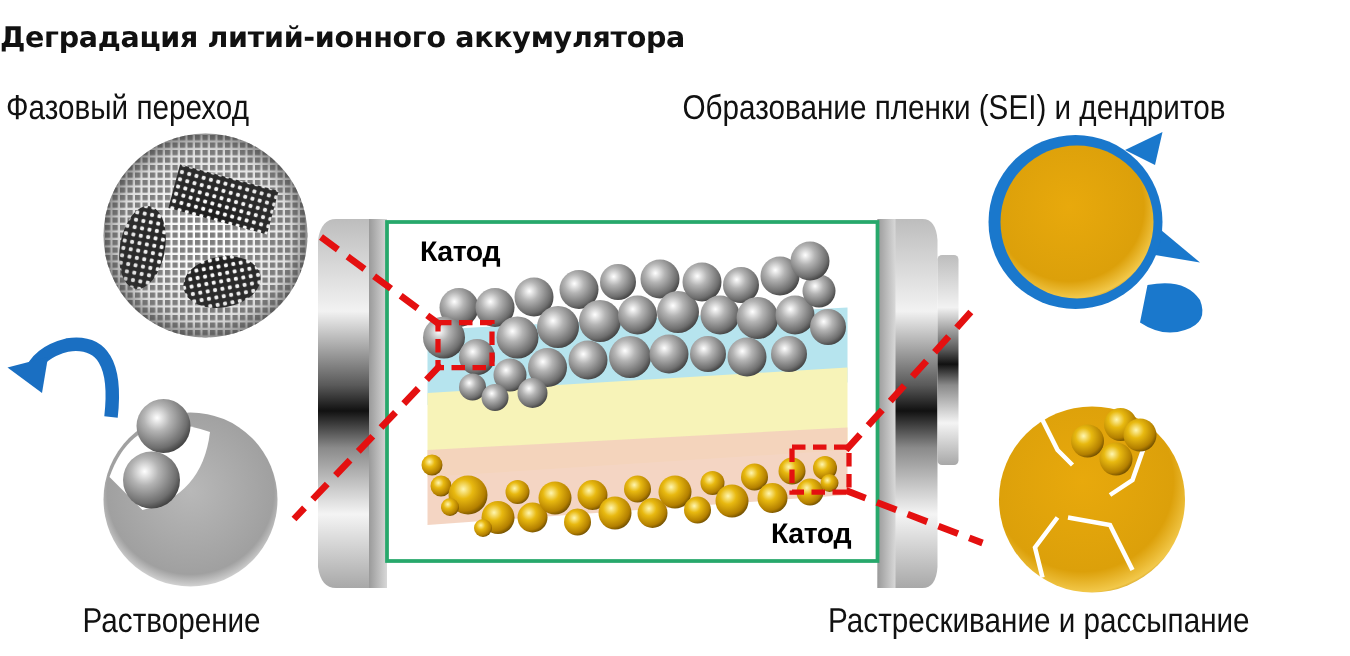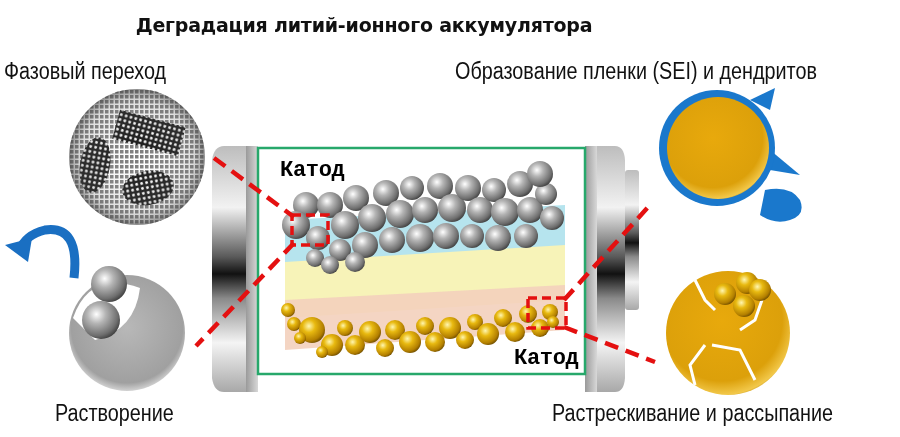--- a/index.html
+++ b/index.html
@@ -1,19 +1,19 @@
 <!DOCTYPE html>
 <html><head>
 <meta charset="utf-8">
 <style>
   html, body { margin:0; padding:0; background:#ffffff; }
   body { width:900px; height:437px; position:relative; overflow:hidden; font-family:"Liberation Sans", sans-serif; }
-  .title { position:absolute; left:0; width:728px; top:14px; text-align:center; font-family:"DejaVu Sans", sans-serif; font-weight:bold; font-size:19px; color:#111; letter-spacing:-0.2px; }
+  .title { position:absolute; left:0; width:728px; top:14px; text-align:left; font-family:"DejaVu Sans", sans-serif; font-weight:bold; font-size:19px; color:#111; letter-spacing:-0.2px; }
   .label { position:absolute; font-family:"Liberation Sans", sans-serif; font-size:23px; color:#111; transform:scaleX(0.86); transform-origin:left top; white-space:nowrap; }
-  .electrode-label { position:absolute; font-family:Liberation Mono, monospace; font-weight:bold; font-size:22px; color:#000; letter-spacing:-0.3px; }
+  .electrode-label { position:absolute; font-family:Liberation Sans, sans-serif; font-weight:bold; font-size:19px; color:#000; letter-spacing:-0.3px; }
   svg.diagram { position:absolute; left:0; top:0; }
 </style>
 </head>
 <body>
 
 <div class="title">Деградация литий-ионного аккумулятора</div>
 
 <div class="label" style="left:4px; top:58px;">Фазовый переход</div>
 <div class="label" style="left:55px; top:400px;">Растворение</div>
 <div class="label" style="left:455px; top:58px;">Образование пленки (SEI) и дендритов</div>

